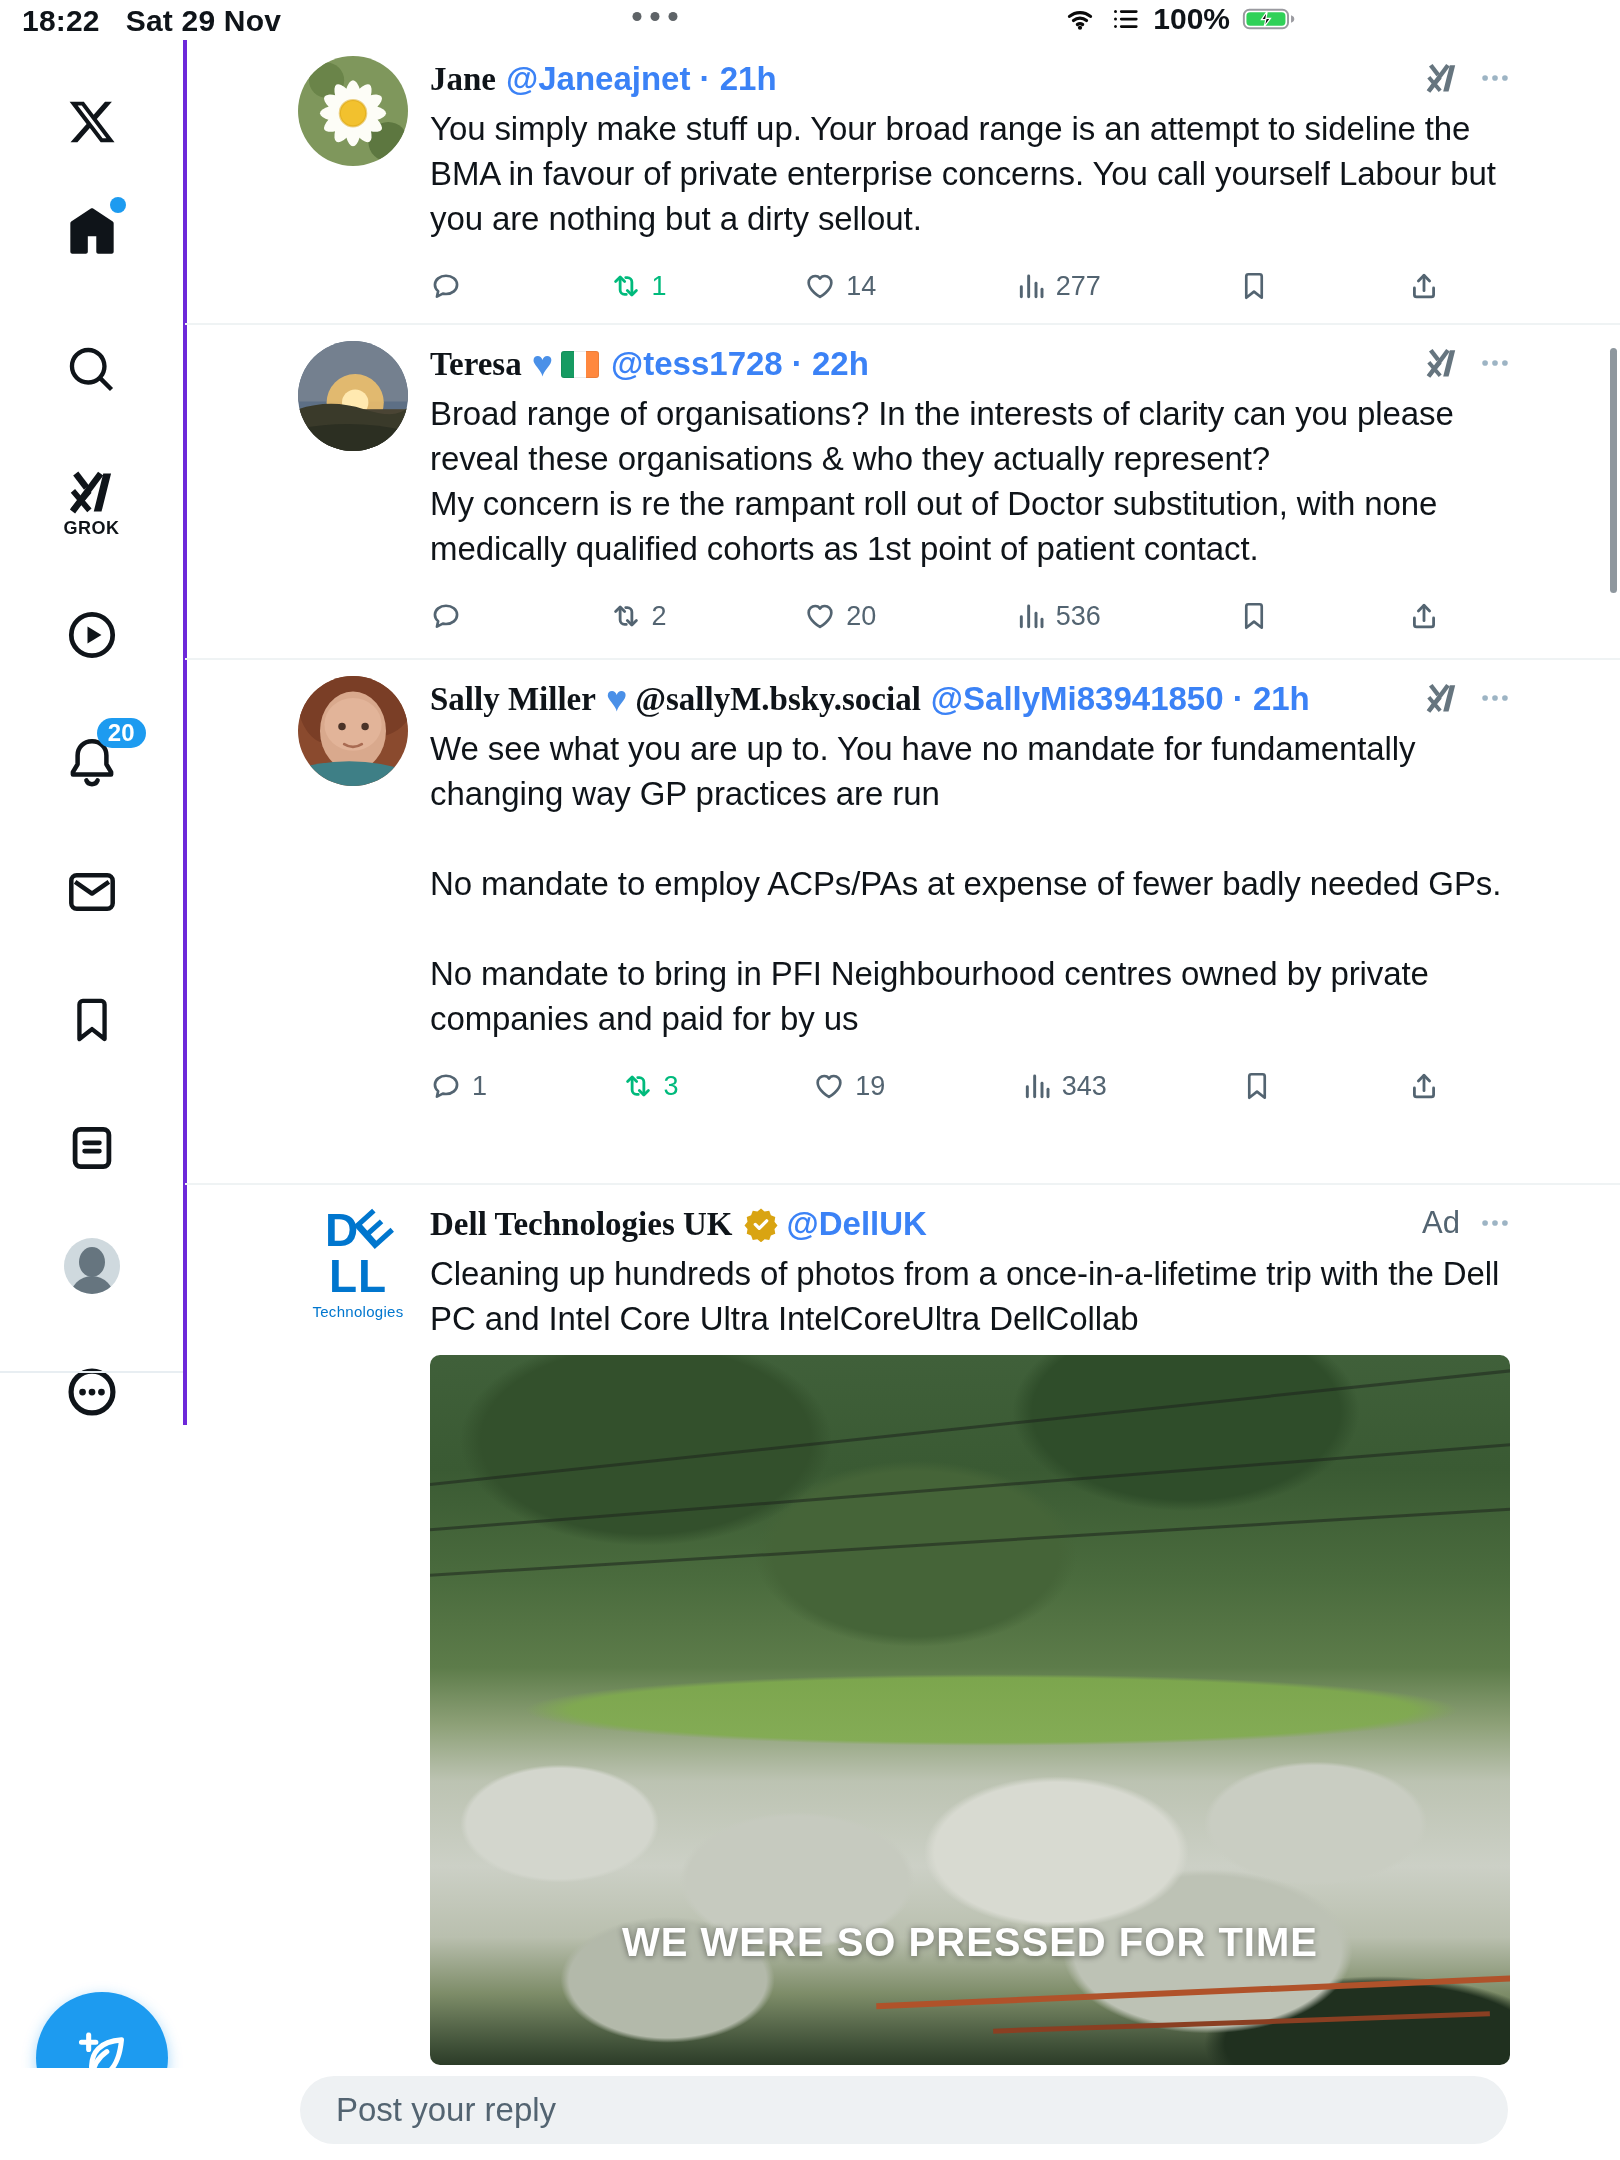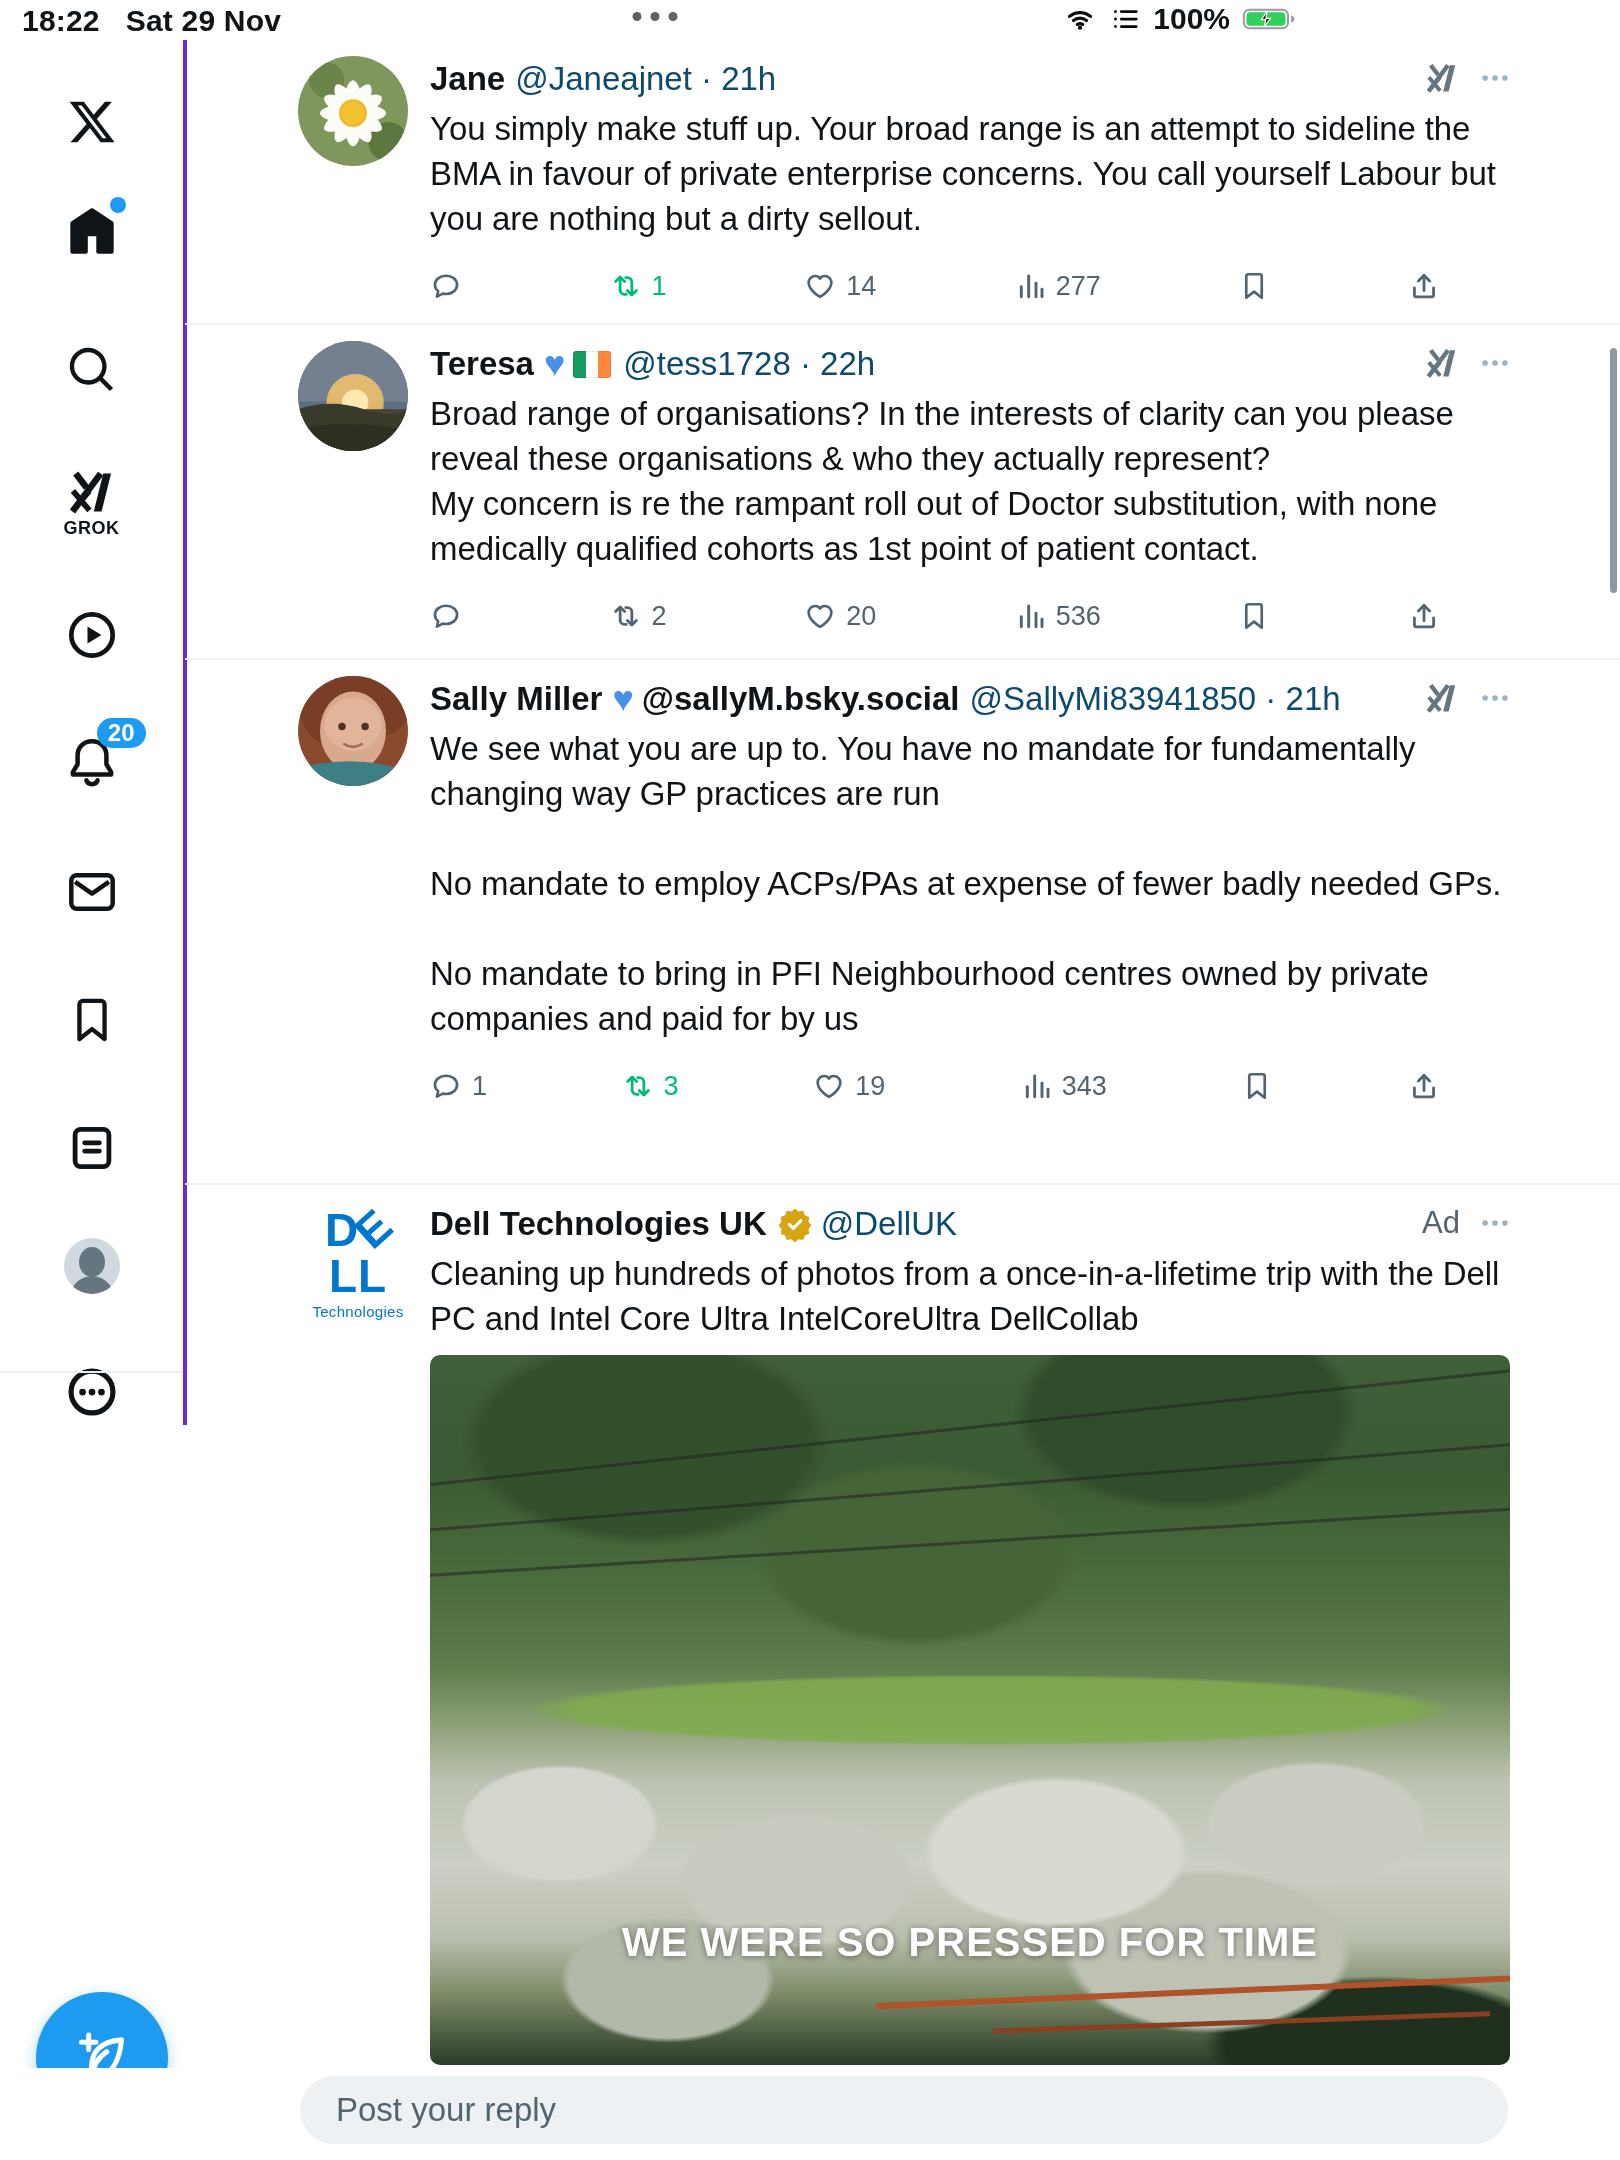--- a/index.html
+++ b/index.html
@@ -29,22 +29,22 @@
   .side-avatar .body{position:absolute;left:50%;top:38px;transform:translateX(-50%);width:44px;height:26px;border-radius:22px 22px 0 0;background:#66757f;}
   .sidebar-end{position:absolute;left:0;top:1371px;width:183px;height:2px;background:#e8eef2;}
   .compose-btn{position:absolute;left:36px;top:1992px;width:132px;height:132px;border-radius:50%;background:#1d9bf0;display:flex;align-items:center;justify-content:center;box-shadow:0 4px 14px rgba(29,155,240,.4);}
   
   .feed{position:absolute;left:185px;top:40px;width:1435px;}
   .tweet{position:relative;padding:16px 108px 10px 245px;border-bottom:2px solid #eff3f4;box-sizing:border-box;}
   .tweet.last{border-bottom:none;}
   .t-avatar{position:absolute;left:113px;top:16px;width:110px;height:110px;border-radius:50%;overflow:hidden;}
   .t-avatar svg{display:block;}
   .thead{display:flex;align-items:center;white-space:nowrap;overflow:hidden;height:46px;}
-  .tname{font-size:33px;font-weight:800;color:#0f1419;}
-  .thandle{font-size:33px;color:#0c4a6e;margin-left:10px;font-weight:400;}
+  .tname{font-size:33px;font-weight:800;color:#0f1419;font-family:Liberation Serif, serif;}
+  .thandle{font-size:33px;color:#3b82f6;margin-left:10px;font-weight:700;}
   .heart{font-size:36px;color:#4a90e8;margin:0 8px 0 10px;line-height:1;}
   .ie-flag{display:inline-block;width:38px;height:27px;border-radius:3px;margin-right:10px;vertical-align:-3px;background:linear-gradient(90deg,#169b62 0 33%,#ffffff 33% 66%,#ff883e 66% 100%);box-shadow:inset 0 0 0 1px rgba(0,0,0,.08);}
   .t-right{position:absolute;right:108px;top:20px;display:flex;align-items:center;gap:18px;}
   .grok-mini{color:#66757f;}
   .dots3{color:#9db4c4;}
   .ad-label{font-size:31px;color:#536471;}
   .ttext{font-size:33px;line-height:45px;color:#0f1419;white-space:pre-line;max-width:1100px;margin-top:4px;letter-spacing:-.1px;}
   .vbadge{margin:0 8px 0 10px;display:inline-block;vertical-align:-5px;}
   
   .stats{display:flex;justify-content:space-between;align-items:center;width:1010px;margin-top:22px;height:46px;}

